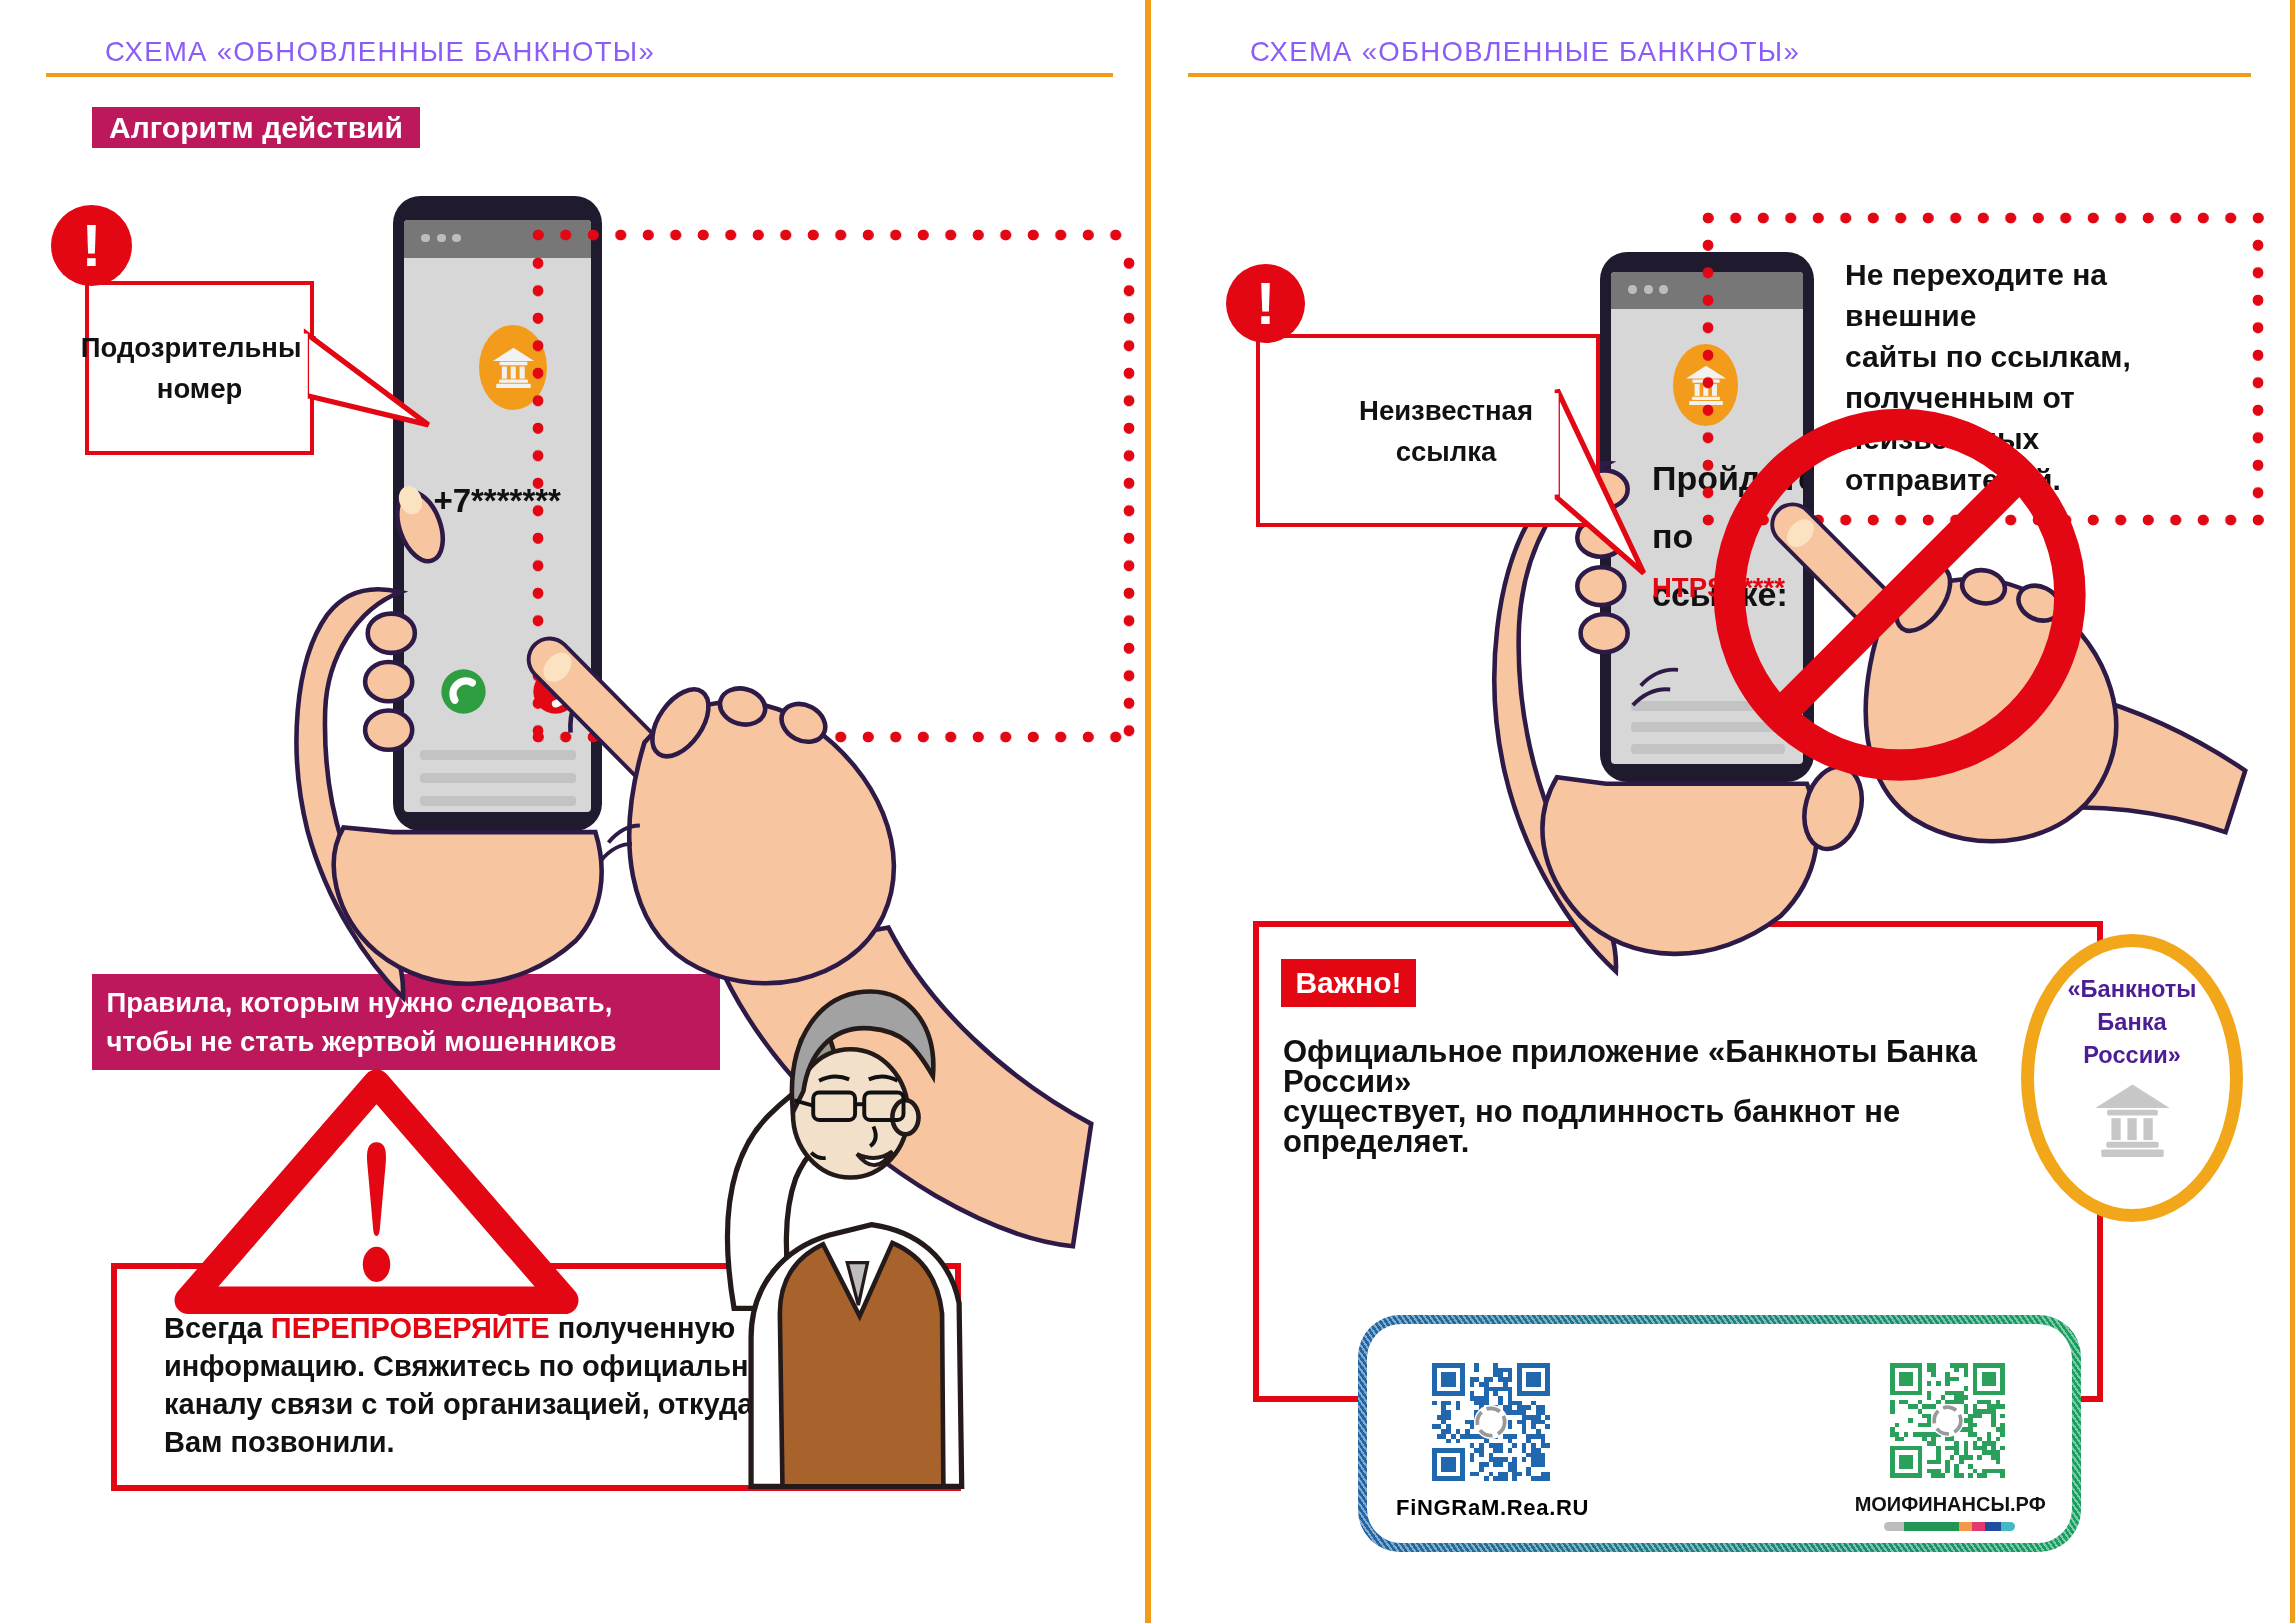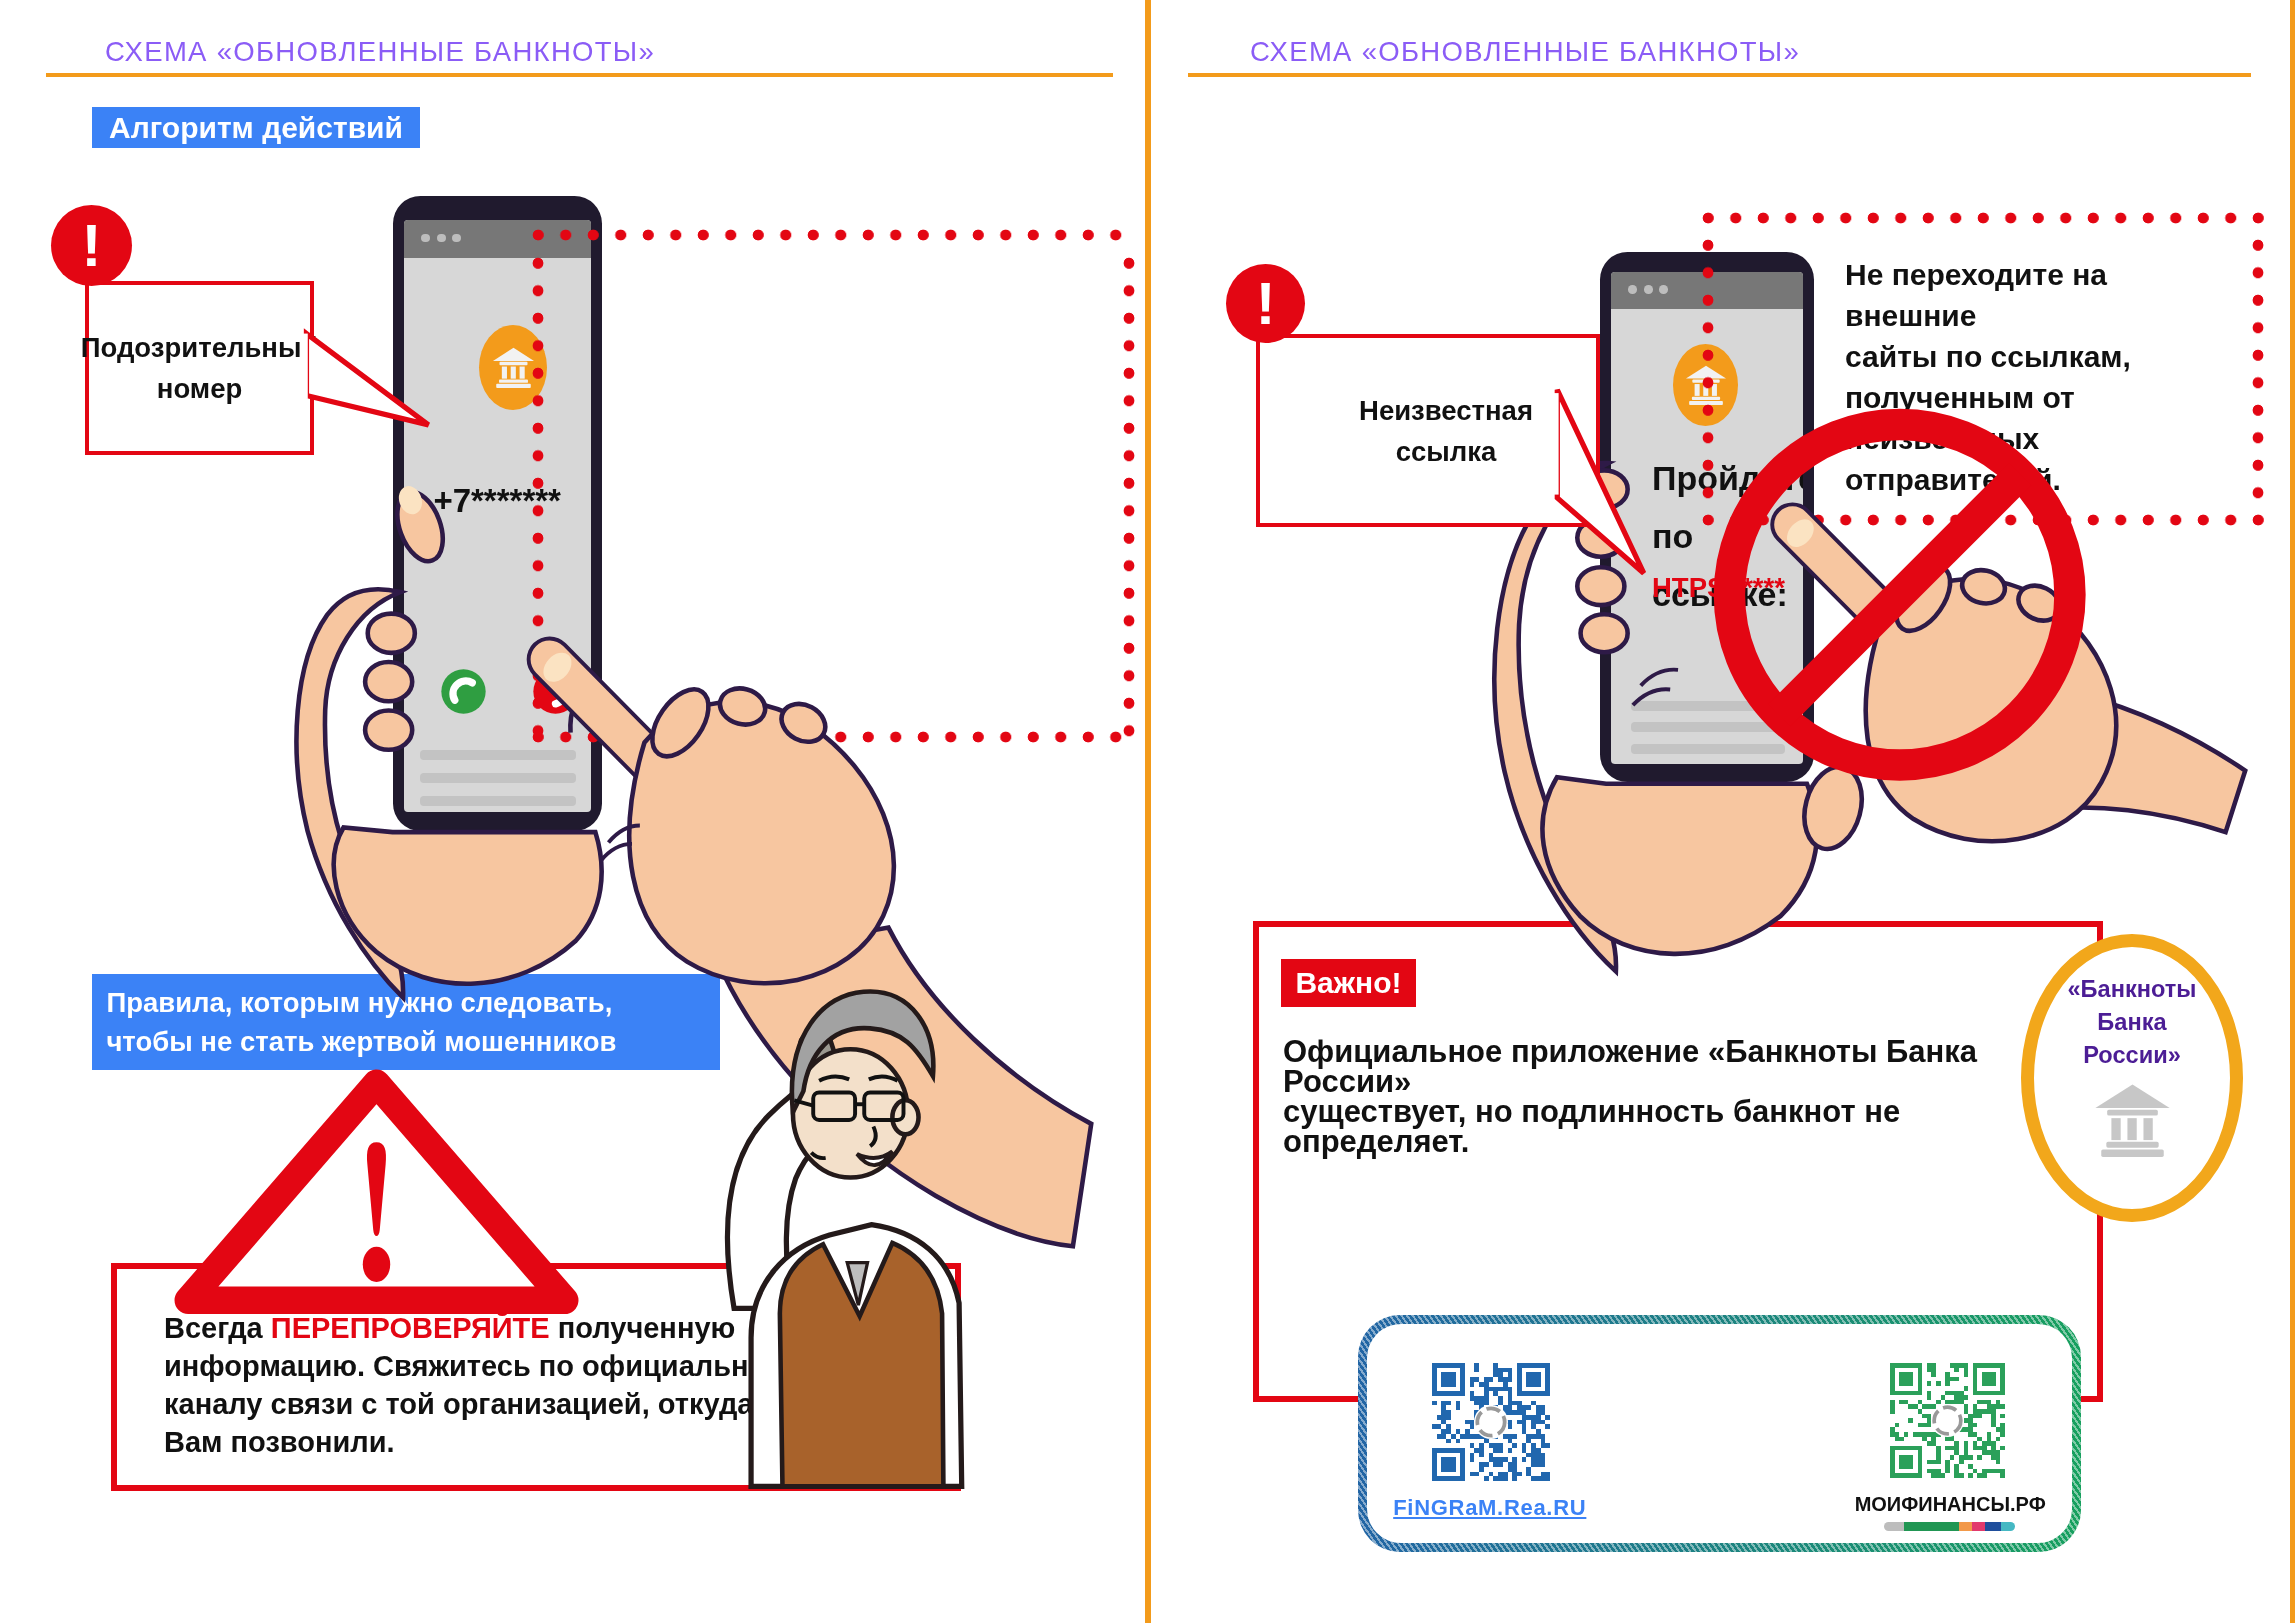--- a/index.html
+++ b/index.html
@@ -1,21 +1,21 @@
 <!DOCTYPE html>
 <html style="font-size:10.5px"><head>
 <meta charset="utf-8">
 <style>
   html,body{margin:0;padding:0;background:#fff;}
   .page{position:relative;width:2295px;height:1623px;background:#fff;overflow:hidden;
         font-family:"Liberation Sans","DejaVu Sans",sans-serif;}
   .abs{position:absolute;}
   .hdr-title{font-size:27.5px;font-weight:400;color:#8b5cf6;letter-spacing:1.3px;text-align:left;}
   .hdr-rule{height:3.9px;background:#F39B1B;}
-  .olabel{background:#3b82f6;color:#fff;font-weight:700;display:flex;align-items:center;
+  .olabel{background:#be185d;color:#fff;font-weight:700;display:flex;align-items:center;
           padding:0 17px;white-space:pre-line;}
   .excl{background:#E30613;border-radius:50%;color:#fff;font-weight:700;display:flex;
         align-items:center;justify-content:center;z-index:6;}
   .callout{background:#fff;border:4.6px solid #E30613;z-index:5;display:flex;align-items:center;
            justify-content:center;text-align:center;font-weight:700;color:#111;white-space:pre-line;}
   .phone{background:#201A2E;border-radius:27.5px;z-index:1;}
   .screen{position:absolute;background:#D7D7D7;border-radius:3.9px;overflow:hidden;}
   .topbar{position:absolute;left:0;top:0;width:100%;background:#777;}
   .tdot{position:absolute;width:8.5px;height:8.5px;border-radius:50%;background:#BDBDBD;}
   .oval{position:absolute;background:#F39B1B;border-radius:50%;display:flex;align-items:center;justify-content:center;}
@@ -505,21 +505,21 @@
           <rect x="2" y="2" width="3" height="3" fill="#2167AE" shape-rendering="crispEdges"></rect>
           <rect x="18" y="0" width="7" height="7" fill="#2167AE" shape-rendering="crispEdges"></rect>
           <rect x="19" y="1" width="5" height="5" fill="#fff" shape-rendering="crispEdges"></rect>
           <rect x="20" y="2" width="3" height="3" fill="#2167AE" shape-rendering="crispEdges"></rect>
           <rect x="0" y="18" width="7" height="7" fill="#2167AE" shape-rendering="crispEdges"></rect>
           <rect x="1" y="19" width="5" height="5" fill="#fff" shape-rendering="crispEdges"></rect>
           <rect x="2" y="20" width="3" height="3" fill="#2167AE" shape-rendering="crispEdges"></rect>
           <circle cx="12.5" cy="12.5" r="3.6" fill="#fff"></circle>
           <circle cx="12.5" cy="12.5" r="2.9" fill="none" stroke="#999" stroke-width="0.8" stroke-dasharray="3 1.2"></circle>
         </svg>
-      <div class="abs" style="left:26px;top:171px;width:196px;text-align:left;font-size:22px;font-weight:700;color:#3b82f6;letter-spacing:0.7px;text-decoration:underline;">FiNGRaM.Rea.RU</div>
+      <div class="abs" style="left:26px;top:171px;width:196px;text-align:right;font-size:22px;font-weight:700;color:#000000;letter-spacing:0.7px;">FiNGRaM.Rea.RU</div>
       <svg id="qr-right" class="abs" style="left:523px;top:39px;" width="115" height="115" viewBox="0 0 25 25">
           <rect x="8" y="0" width="1" height="1" fill="#2BA05A" shape-rendering="crispEdges"></rect>
           <rect x="9" y="0" width="1" height="1" fill="#2BA05A" shape-rendering="crispEdges"></rect>
           <rect x="13" y="0" width="1" height="1" fill="#2BA05A" shape-rendering="crispEdges"></rect>
           <rect x="14" y="0" width="1" height="1" fill="#2BA05A" shape-rendering="crispEdges"></rect>
           <rect x="15" y="0" width="1" height="1" fill="#2BA05A" shape-rendering="crispEdges"></rect>
           <rect x="16" y="0" width="1" height="1" fill="#2BA05A" shape-rendering="crispEdges"></rect>
           <rect x="8" y="1" width="1" height="1" fill="#2BA05A" shape-rendering="crispEdges"></rect>
           <rect x="9" y="1" width="1" height="1" fill="#2BA05A" shape-rendering="crispEdges"></rect>
           <rect x="14" y="1" width="1" height="1" fill="#2BA05A" shape-rendering="crispEdges"></rect>

